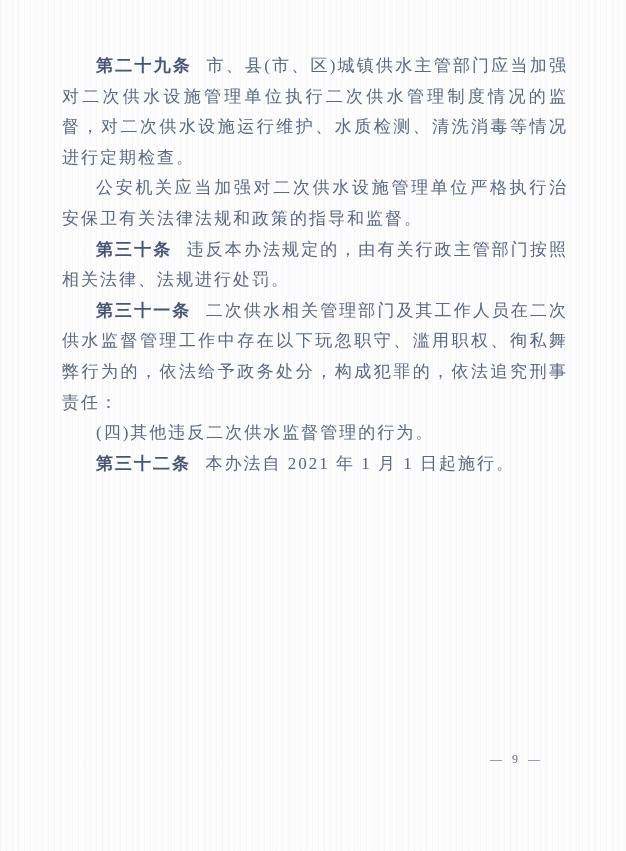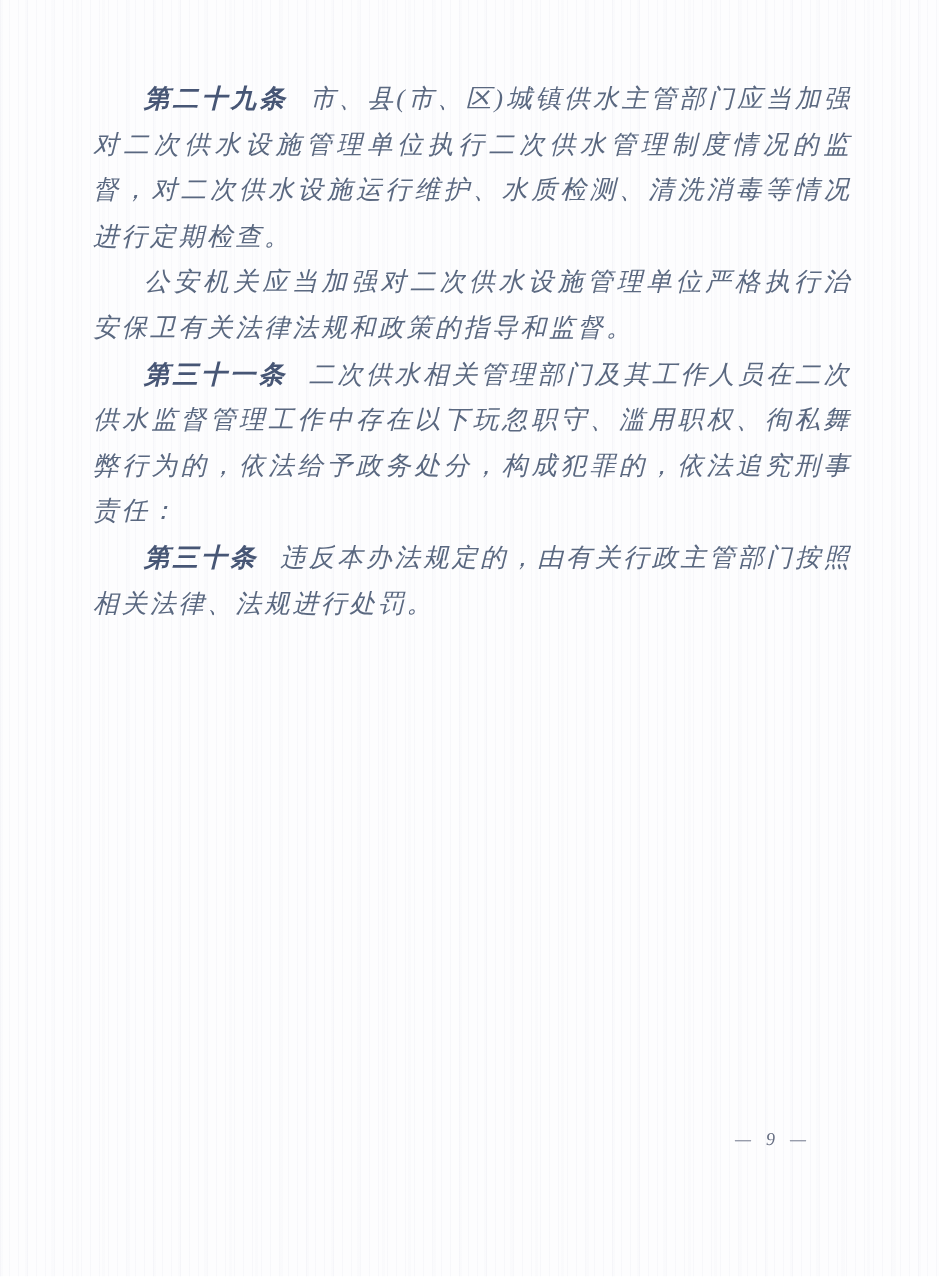--- a/index.html
+++ b/index.html
@@ -15,21 +15,20 @@
     background-color: #fdfdfe;
     
     background-image:
       repeating-linear-gradient(90deg,
         rgba(232,233,240,0.28) 0px, rgba(232,233,240,0.28) 1px,
         rgba(255,255,255,0) 1px, rgba(255,255,255,0) 6px),
       repeating-linear-gradient(90deg,
         rgba(240,241,246,0.22) 0px, rgba(240,241,246,0.22) 2px,
         rgba(255,255,255,0) 2px, rgba(255,255,255,0) 17px);
     font-family: "Liberation Serif", "DejaVu Serif", serif;
-    font-style: italic;
   }
   .doc {
     position: absolute;
     left: 62px;
     top: 51px;
     width: 506px;
     font-size: 17px;
     line-height: 30.6px;
     letter-spacing: 2px;
     color: #5a6880;
@@ -62,25 +61,27 @@
 <body>
 
 <div class="page">
   <div class="doc">
 
     <p><b class="term">第二十九条</b><span>市、县(市、区)城镇供水主管部门应当加强对二次供水设施管理单位执行二次供水管理制度情况的监督，对二次供水设施运行维护、水质检测、清洗消毒等情况进行定期检查。</span></p>
 
 
     <p><span>公安机关应当加强对二次供水设施管理单位严格执行治安保卫有关法律法规和政策的指导和监督。</span></p>
 
+    <p><b class="term">第三十条</b><span>违反本办法规定的，由有关行政主管部门按照相关法律、法规进行处罚。</span></p>
+
     <p><b class="term">第三十一条</b><span>二次供水相关管理部门及其工作人员在二次供水监督管理工作中存在以下玩忽职守、滥用职权、徇私舞弊行为的，依法给予政务处分，构成犯罪的，依法追究刑事责任：</span></p>
-
-    <p><b class="term">第三十条</b><span>违反本办法规定的，由有关行政主管部门按照相关法律、法规进行处罚。</span></p>
 
 
 
 
+    <p><span>(四)其他违反二次供水监督管理的行为。</span></p>
 
+    <p><b class="term">第三十二条</b><span>本办法自 2021 年 1 月 1 日起施行。</span></p>
 
   </div>
 
   <div class="footer">— 9 —</div>
 </div>
 
 </body></html>

